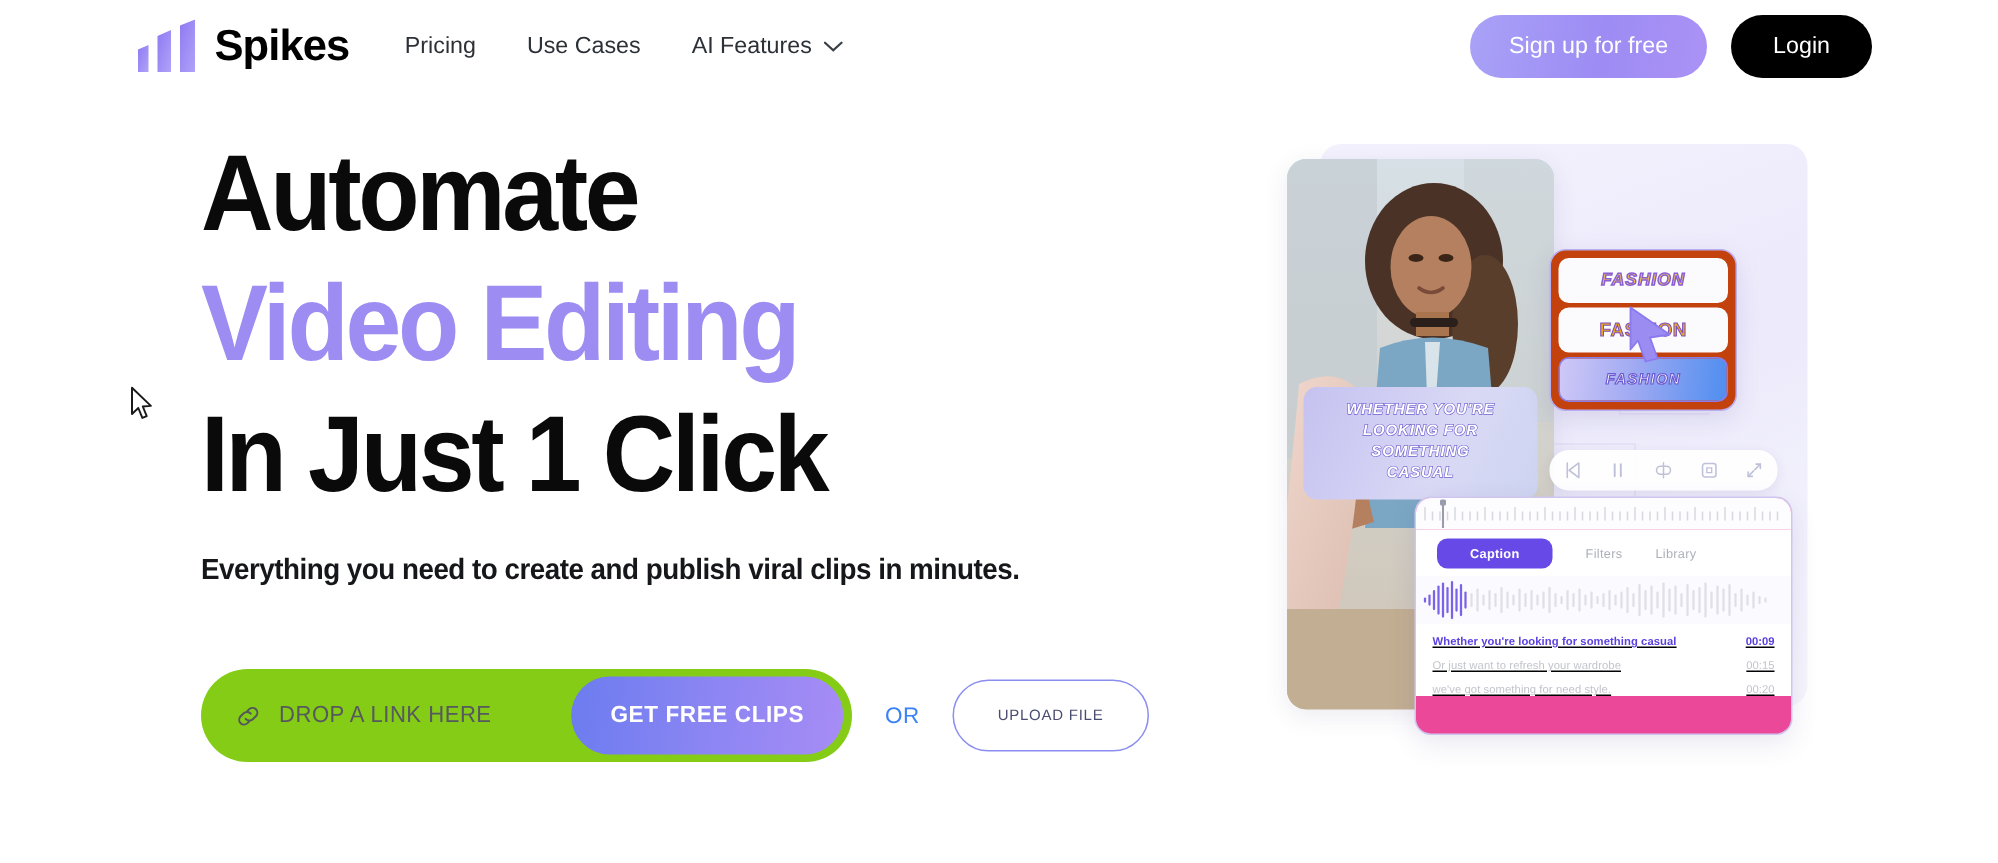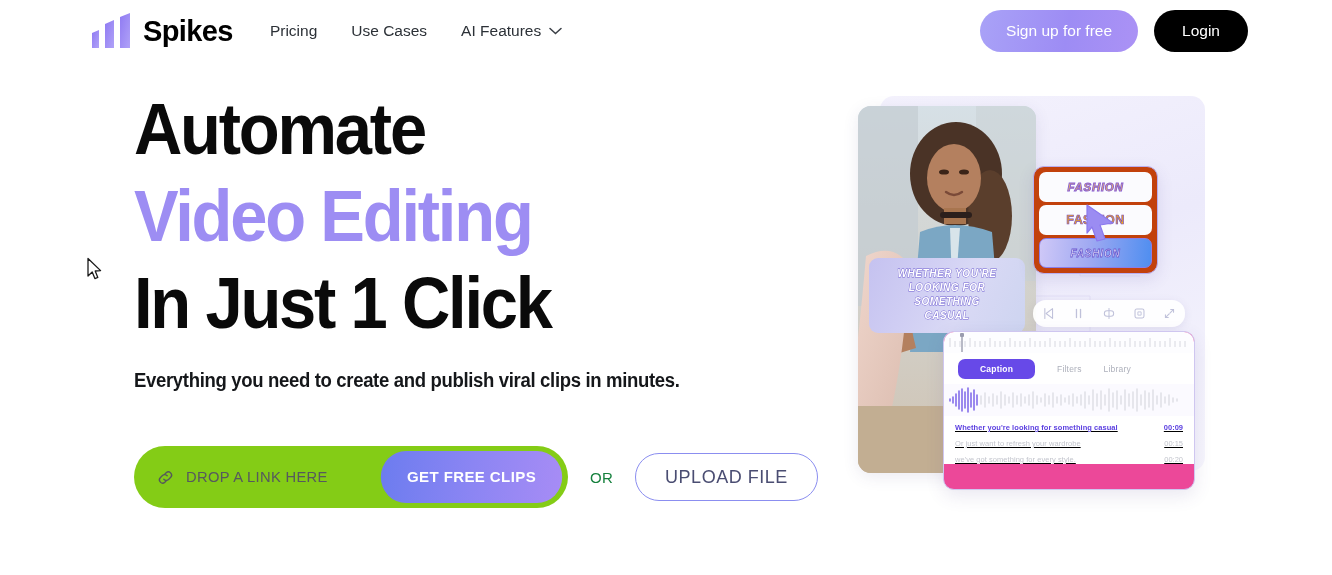--- a/index.html
+++ b/index.html
@@ -75,26 +75,26 @@
   .btn-getclips {
     position: absolute; right: 3px; top: 5px;
     height: 52px; padding: 0 27px; border-radius: 26px; border: none;
     background: linear-gradient(95deg, #6c7cef 0%, #8b85f3 50%, #a78cf5 100%);
     color: #fff; font-size: 15.5px; font-weight: bold; letter-spacing: 0.4px;
     cursor: pointer; font-family: "Liberation Sans", sans-serif;
     display: flex; align-items: center; justify-content: center;
     transform: scaleX(0.97);
   }
   .or-label {
-    margin: 0 22px; font-size: 15px; color: #15803d; letter-spacing: 0.3px;
+    margin: 0 22px; font-size: 15px; color: #3b82f6; letter-spacing: 0.3px;
   }
   .btn-upload {
     height: 48px; padding: 0 29px; border-radius: 24px;
     border: 1.3px solid #8b8ef0; background: transparent;
-    color: #4a4d72; font-size: 18px; letter-spacing: 0.5px; cursor: pointer;
+    color: #4a4d72; font-size: 10px; letter-spacing: 0.5px; cursor: pointer;
     font-family: "Liberation Sans", sans-serif;
     display: flex; align-items: center; justify-content: center;
   }
 
   
   .hero-right { position: absolute; left: 845px; top: 88px; width: 400px; height: 420px; }
   .bg-panel {
     position: absolute; left: 35px; top: 8px; width: 325px; height: 375px;
     background: linear-gradient(160deg,#f4f2fd 0%,#eceafb 45%,#f7f6fd 100%);
     border-radius: 14px;
@@ -511,21 +511,21 @@
       <div class="translist">
         <div class="trow active">
           <span class="ttext">Whether you're looking for something casual</span>
           <span class="ttime">00:09</span>
         </div>
         <div class="trow">
           <span class="ttext">Or just want to refresh your wardrobe</span>
           <span class="ttime">00:15</span>
         </div>
         <div class="trow">
-          <span class="ttext">we've got something for every style.</span>
+          <span class="ttext">we've got something for need style.</span>
           <span class="ttime">00:20</span>
         </div>
       </div>
     </div>
   </div>
 
   <svg class="mouse" width="18" height="26" viewBox="0 0 18 26">
     <path d="M2 1.5 L2 19 L6.2 15 L8.9 21.6 L11.8 20.4 L9.2 14 L14.6 13.6 Z" fill="#ffffff" stroke="#1a1a1a" stroke-width="1.3" stroke-linejoin="round"></path>
   </svg>
 

